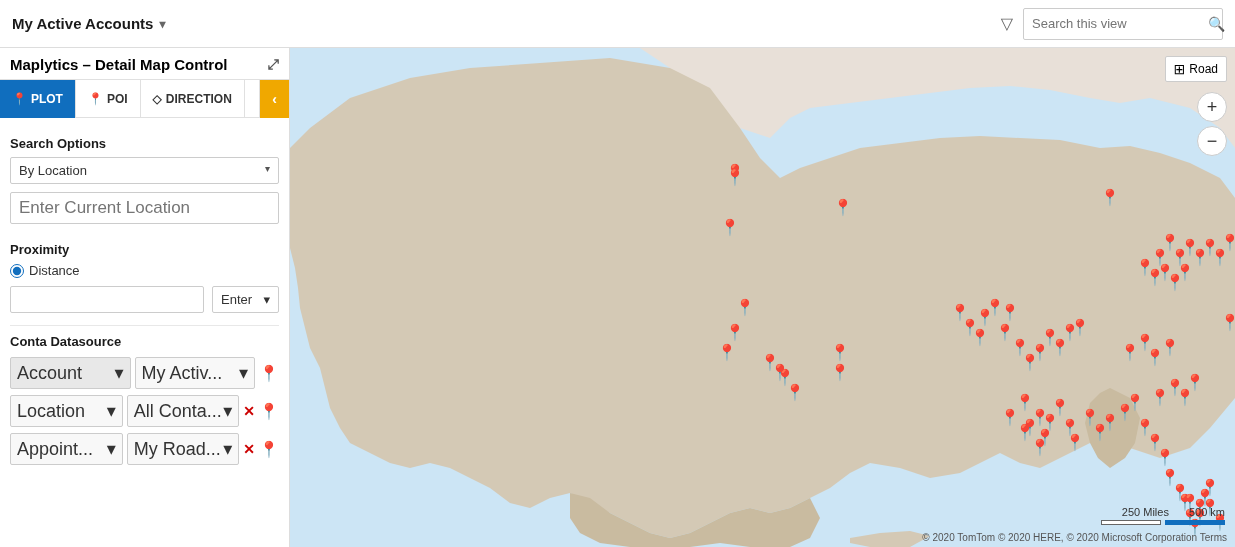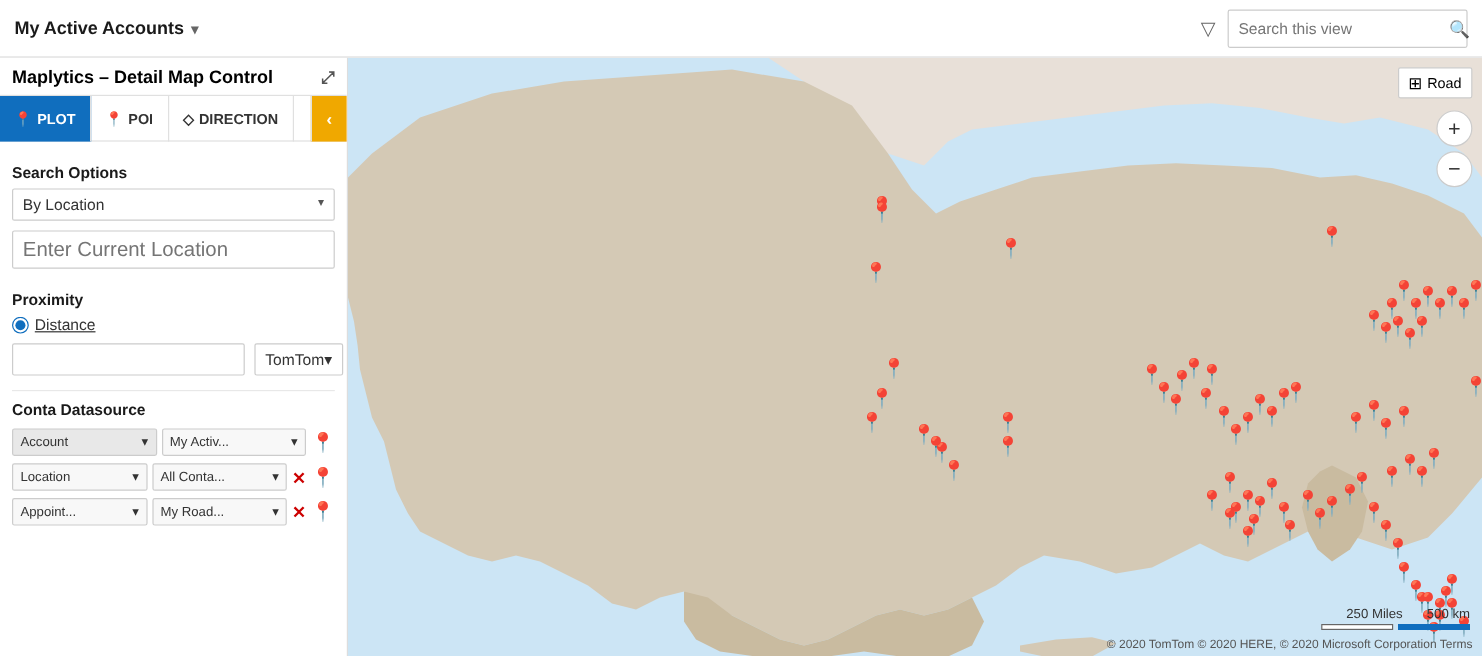--- a/index.html
+++ b/index.html
@@ -76,21 +76,21 @@
 
     
     .location-input {
       width: 100%; border: 1px solid #ccc; border-radius: 2px;
       padding: 5px 8px; font-size: 17px; color: #999; outline: none;
       margin-bottom: 10px;
     }
 
     
     .proximity-row { display: flex; align-items: center; gap: 8px; margin-bottom: 8px; }
-    .radio-label { display: flex; align-items: center; gap: 5px; font-size: 13px; color: #333; text-decoration: underline; }
+    .radio-label { display: flex; align-items: center; gap: 5px; font-size: 13px; color: #333; }
     .radio-input { accent-color: #106ebe; width: 14px; height: 14px; }
 
     
     .distance-row { display: flex; gap: 8px; margin-bottom: 12px; }
     .distance-input {
       flex: 1; border: 1px solid #ccc; border-radius: 2px;
       padding: 5px 8px; font-size: 13px; outline: none;
     }
     .unit-dropdown {
       width: 90px; display: flex; align-items: center; justify-content: space-between;
@@ -100,21 +100,21 @@
 
     
     .datasource-title { font-weight: 600; font-size: 13px; color: #1a1a1a; margin-bottom: 8px; }
 
     .datasource-row {
       display: flex; align-items: center; gap: 4px; margin-bottom: 6px;
     }
     .ds-dropdown {
       display: flex; align-items: center; justify-content: space-between;
       border: 1px solid #ccc; border-radius: 2px; background: #f8f8f8;
-      padding: 4px 6px; cursor: pointer; font-size: 11px; color: #333;
+      padding: 4px 6px; cursor: pointer; font-size: 18px; color: #333;
       flex: 1; min-width: 0;
     }
     .ds-dropdown.dark { background: #e8e8e8; }
     .ds-pin { font-size: 16px; cursor: pointer; }
     .ds-pin.dark { color: #1a1a1a; }
     .ds-pin.teal { color: #00b4d8; }
     .ds-pin.green { color: #28a745; }
     .ds-x { color: #c00; font-size: 14px; cursor: pointer; font-weight: bold; }
 
     
@@ -235,21 +235,21 @@
       <div class="panel-section-title">Proximity</div>
       <div class="proximity-row">
         <label class="radio-label">
           <input type="radio" class="radio-input" name="proximity" checked="" style="">
           <span>Distance</span>
         </label>
       </div>
       <div class="distance-row">
         <input class="distance-input" type="text" value="" style="">
         <div class="unit-dropdown">
-          <span>TomTom</span>
+          <span>Enter</span>
           <span>▾</span>
         </div>
       </div>
 
       <hr class="divider">
 
       <div class="datasource-title">Conta Datasource</div>
 
       
       <div class="datasource-row">

